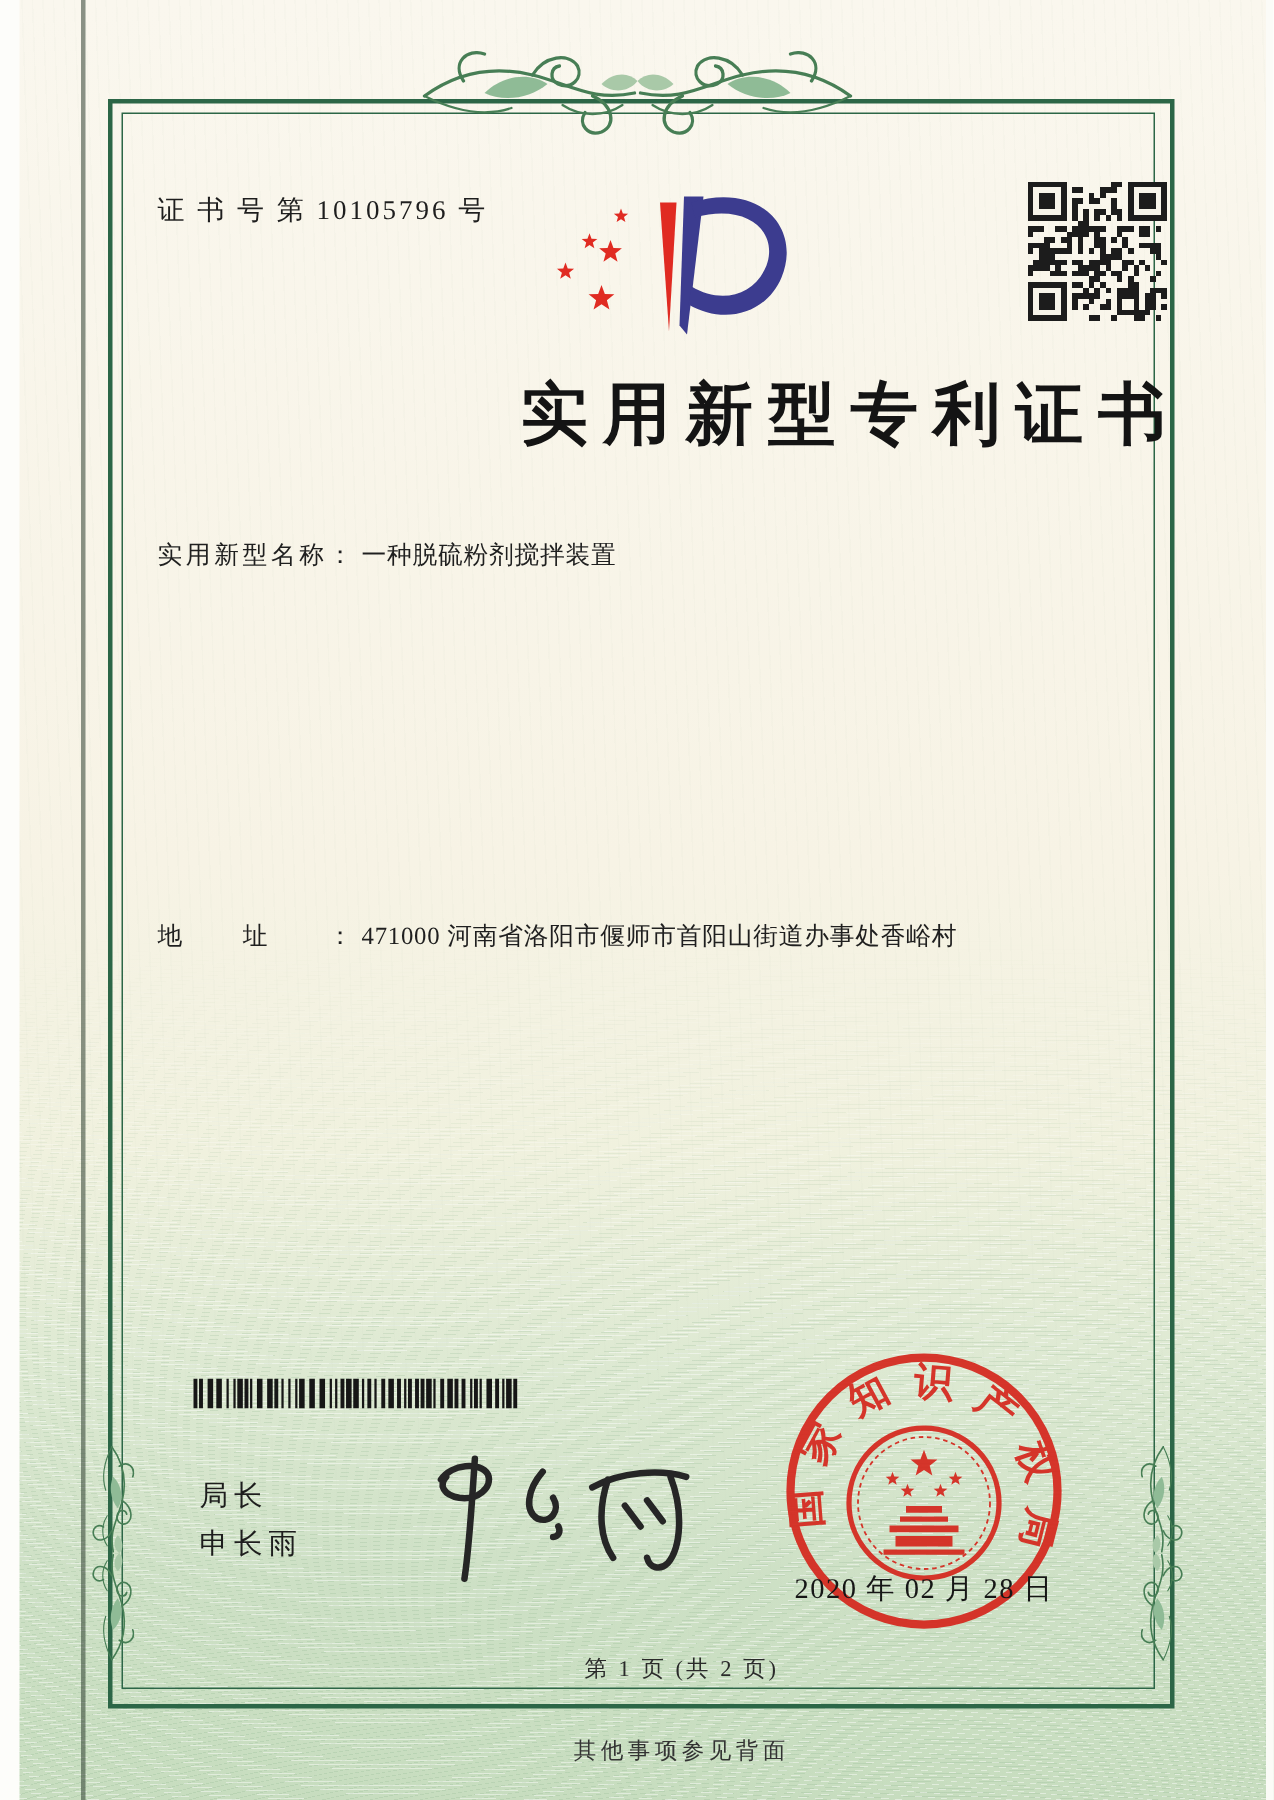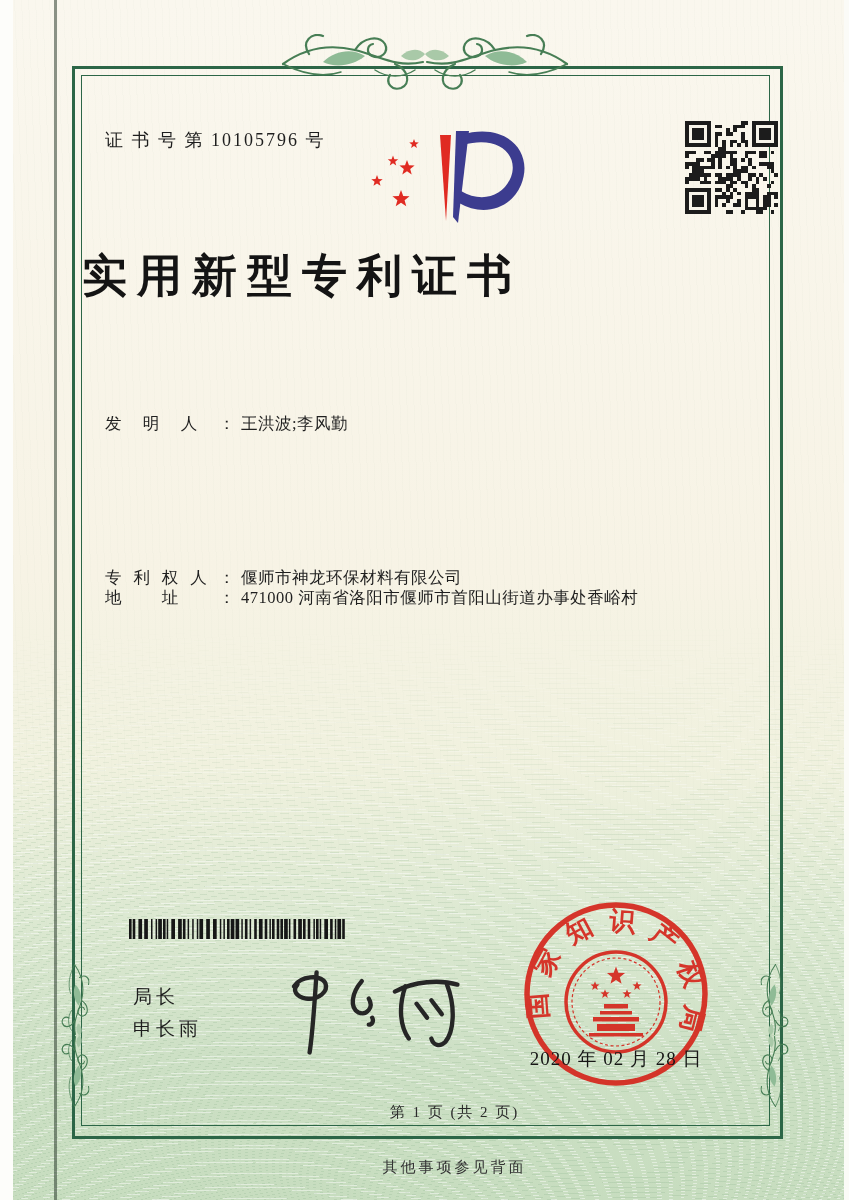--- a/index.html
+++ b/index.html
@@ -27,21 +27,21 @@
     border:1.5px solid var(--c-border-green,#2c6647);}
 
   .flourish-top{position:absolute;left:275px;top:34px;width:300px;height:66px;}
   .flourish-side{position:absolute;width:150px;height:33px;}
   .flourish-side.left{left:-2px;top:1019px;transform:rotate(90deg);}
   .flourish-side.right{left:702px;top:1019px;transform:rotate(-90deg);}
 
   .cert-no{position:absolute;left:105px;top:128px;font-size:18px;letter-spacing:2px;color:#1e1e1e;}
   .logo{position:absolute;left:355px;top:110px;width:185px;height:124px;}
   .qr{position:absolute;left:685px;top:121px;width:93px;height:93px;}
-  .title{position:absolute;left:72px;top:246px;width:705px;text-align:left;
+  .title{position:absolute;left:72px;top:246px;width:705px;text-align:right;
     font-size:45px;letter-spacing:10px;padding-left:10px;color:#141414;font-weight:600;}
 
   .frow{position:absolute;left:105px;width:648px;font-size:16.5px;line-height:24px;color:#1f1f1f;white-space:nowrap;}
   .flabel{display:inline-block;width:130px;text-align:justify;text-align-last:justify;vertical-align:top;}
   .fvalue{display:inline-block;margin-left:6px;letter-spacing:.5px;}
   .grant-right{position:absolute;left:272px;top:0;white-space:nowrap;}
 
   .body-text{position:absolute;left:103px;top:704px;width:646px;}
   .body-text p{margin:0;text-indent:2em;font-size:17px;line-height:32px;text-align:justify;color:#242424;}
 
@@ -328,27 +328,24 @@
       <rect x="18" y="0" width="7" height="7" fill="#1c1c1c"></rect>
       <rect x="19" y="1" width="5" height="5" fill="#f7f4ea"></rect>
       <rect x="20" y="2" width="3" height="3" fill="#1c1c1c"></rect>
       <rect x="0" y="18" width="7" height="7" fill="#1c1c1c"></rect>
       <rect x="1" y="19" width="5" height="5" fill="#f7f4ea"></rect>
       <rect x="2" y="20" width="3" height="3" fill="#1c1c1c"></rect>
     </svg>
 
   <div class="title">实用新型专利证书</div>
 
-  <div class="frow" style="top:412px">
-    <span class="flabel">发明人：</span><span class="fvalue">王洪波;李风勤</span>
+  <div class="frow" style="top:358px">
+    <span class="flabel">实用新型名称：</span><span class="fvalue">一种脱硫粉剂搅拌装置</span>
   </div>
-  <div class="frow" style="top:566px">
-    <span class="flabel">专利权人：</span><span class="fvalue">偃师市神龙环保材料有限公司</span>
-  </div>
-  <div class="frow" style="top:586px">
+  <div class="frow" style="top:612px">
     <span class="flabel">地址：</span><span class="fvalue">471000 河南省洛阳市偃师市首阳山街道办事处香峪村</span>
   </div>
 
 
 
   <svg id="bc-svg" class="barcode" viewBox="0 0 220 20" preserveAspectRatio="none">
       <rect x="1.0" y="0" width="2.6" height="20" fill="#161616"></rect>
       <rect x="4.7" y="0" width="2.6" height="20" fill="#161616"></rect>
       <rect x="10.4" y="0" width="3.7" height="20" fill="#161616"></rect>
       <rect x="16.2" y="0" width="3.7" height="20" fill="#161616"></rect>

